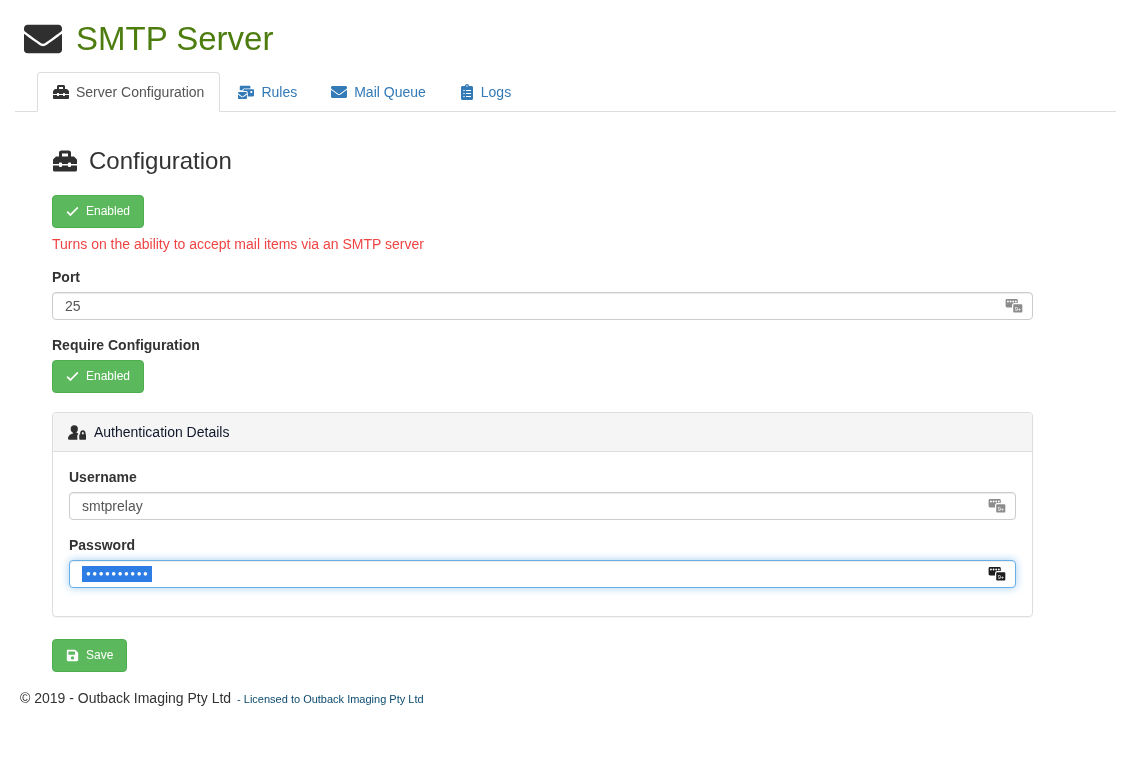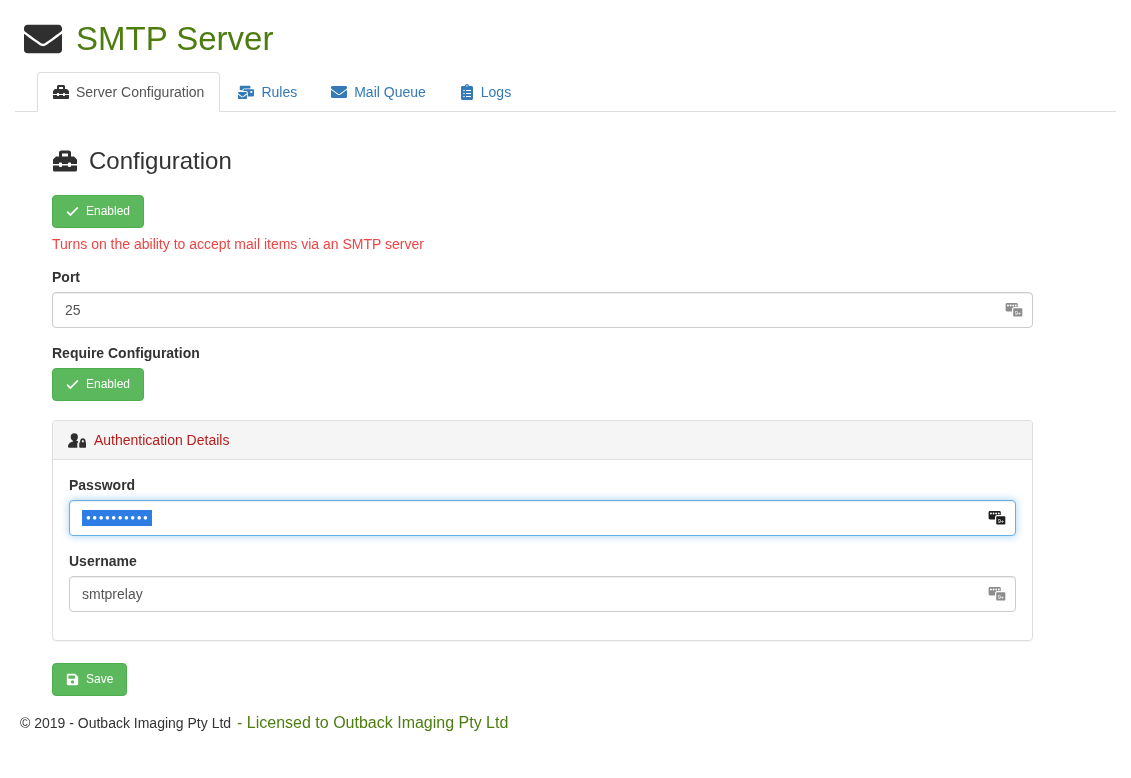--- a/index.html
+++ b/index.html
@@ -67,21 +67,21 @@
     padding: 7px 13px; border-radius: 4px;
     border: 1px solid transparent; cursor: pointer;
     font-family: inherit;
   }
   .btn-success { background: #5cb85c; border-color: #4cae4c; color: #fff; }
   .btn .btn-icon { display: inline-flex; color: #fff; }
 
   
   .input-wrap { position: relative; }
   .form-control {
-    display: block; width: 100%; height: 36px;
+    display: block; width: 100%; height: 28px;
     padding: 6px 34px 6px 12px;
     font-size: 14px; font-family: inherit; color: #555;
     background: #fff; border: 1px solid #ccc; border-radius: 4px;
     box-shadow: inset 0 1px 1px rgba(0,0,0,.075);
   }
   .kb-btn {
     position: absolute; right: 9px; top: 50%; transform: translateY(-50%);
     display: inline-flex; color: #8c8c8c; cursor: pointer;
     background: none; border: none; padding: 0;
   }
@@ -90,21 +90,21 @@
   
   .panel {
     width: 981px; margin-top: 19px;
     border: 1px solid #ddd; border-radius: 4px;
     box-shadow: 0 1px 1px rgba(0,0,0,.05);
   }
   .panel-heading {
     display: flex; align-items: center; gap: 8px;
     background: #f5f5f5; border-bottom: 1px solid #ddd;
     padding: 11px 15px; border-radius: 3px 3px 0 0;
-    font-size: 14px; color: #b91c1c;
+    font-size: 14px; color: #0f172a;
   }
   .panel-heading .panel-icon { color: #2f2f2f; display: inline-flex; }
   .panel-body { padding: 17px 16px 14px; }
   .panel-body .form-group:last-child { margin-bottom: 14px; }
 
   
   .fake-input {
     display: flex; align-items: center;
   }
   .fake-input.focused {
@@ -118,21 +118,21 @@
   }
 
   .save-row { margin-top: 22px; }
 
   
   .footer {
     margin: 18px 0 0; padding: 0 0 30px 5px;
     display: flex; align-items: baseline;
   }
   .footer .copyright { font-size: 14px; color: #333; }
-  .footer .license { font-size: 16px; color: #4d7c0f; margin-left: 6px; }
+  .footer .license { font-size: 11px; color: #0c4a6e; margin-left: 6px; }
 </style>
 </head>
 <body>
 
 <div class="container">
 
   <div class="page-header">
     <span class="title-icon">
       <svg width="42" height="38" viewBox="0 0 512 512" fill="currentColor">
           <path d="M502.3 190.8c3.9-3.1 9.7-.2 9.7 4.7V400c0 26.5-21.5 48-48 48H48c-26.5 0-48-21.5-48-48V195.6c0-5 5.7-7.8 9.7-4.7 22.4 17.4 52.1 39.5 154.1 113.6 21.1 15.4 56.7 47.8 92.2 47.6 35.7.3 72-32.8 92.3-47.6 102-74.1 131.6-96.3 154-113.5zM256 320c23.2.4 56.6-29.2 73.4-41.4 132.7-96.3 142.8-104.7 173.4-128.7 5.8-4.5 9.2-11.5 9.2-18.9v-19c0-26.5-21.5-48-48-48H48C21.5 64 0 85.5 0 112v19c0 7.4 3.4 14.3 9.2 18.9 30.6 23.9 40.7 32.4 173.4 128.7 16.8 12.2 50.2 41.8 73.4 41.4z"></path>
@@ -244,57 +244,57 @@
           <span class="panel-icon">
             <svg width="18" height="15" viewBox="0 0 640 512" fill="currentColor">
                 <path d="M224 256A128 128 0 1 0 224 0a128 128 0 1 0 0 256zm-45.7 48C79.8 304 0 383.8 0 482.3 0 498.7 13.3 512 29.7 512l306.8 0c-3.9-8.2-6.1-17.3-6.1-27l0-122c0-25.2 14.8-46.9 36.1-57.1-18.1-29.9-50.9-50-88.4-50l-91.4 0c-6.4 0-12.8 .3-19.1 .9zM528 240c17.7 0 32 14.3 32 32l0 48-64 0 0-48c0-17.7 14.3-32 32-32zm-96 32l0 48c-17.7 0-32 14.3-32 32l0 128c0 17.7 14.3 32 32 32l192 0c17.7 0 32-14.3 32-32l0-128c0-17.7-14.3-32-32-32l0-48c0-53-43-96-96-96s-96 43-96 96z"></path>
               </svg>
           </span>
           <span>Authentication Details</span>
         </div>
         <div class="panel-body">
 
           <div class="form-group">
+            <label class="control-label">Username</label>
+            <div class="input-wrap">
+              <input class="form-control" type="text" value="smtprelay" style="">
+              <button class="kb-btn">
+                <svg width="19" height="15" viewBox="0 0 20 16">
+                    <rect x="0.5" y="0.5" width="13" height="9" rx="1.5" fill="currentColor"></rect>
+                    <circle cx="3" cy="3.2" r="1" fill="#fff"></circle>
+                    <circle cx="5.8" cy="3.2" r="1" fill="#fff"></circle>
+                    <circle cx="8.6" cy="3.2" r="1" fill="#fff"></circle>
+                    <circle cx="11.4" cy="3.2" r="1" fill="#fff"></circle>
+                    <rect x="8" y="5.5" width="11" height="10" rx="1.5" fill="currentColor" stroke="#fff" stroke-width="1.3"></rect>
+                    <text x="13.6" y="13.2" font-size="6" fill="#fff" text-anchor="middle" font-family="sans-serif">9+</text>
+                  </svg>
+              </button>
+            </div>
+          </div>
+
+          <div class="form-group">
             <label class="control-label">Password</label>
             <div class="input-wrap">
               <div class="form-control fake-input focused">
                 <span class="pw-selection">●●●●●●●●●●</span>
               </div>
               <button class="kb-btn dark">
                 <svg width="19" height="15" viewBox="0 0 20 16">
                     <rect x="0.5" y="0.5" width="13" height="9" rx="1.5" fill="currentColor"></rect>
                     <circle cx="3" cy="3.2" r="1" fill="#fff"></circle>
                     <circle cx="5.8" cy="3.2" r="1" fill="#fff"></circle>
                     <circle cx="8.6" cy="3.2" r="1" fill="#fff"></circle>
                     <circle cx="11.4" cy="3.2" r="1" fill="#fff"></circle>
                     <rect x="8" y="5.5" width="11" height="10" rx="1.5" fill="currentColor" stroke="#fff" stroke-width="1.3"></rect>
                     <text x="13.6" y="13.2" font-size="6" fill="#fff" text-anchor="middle" font-family="sans-serif">9+</text>
                   </svg>
               </button>
             </div>
           </div>
 
-          <div class="form-group">
-            <label class="control-label">Username</label>
-            <div class="input-wrap">
-              <input class="form-control" type="text" value="smtprelay" style="">
-              <button class="kb-btn">
-                <svg width="19" height="15" viewBox="0 0 20 16">
-                    <rect x="0.5" y="0.5" width="13" height="9" rx="1.5" fill="currentColor"></rect>
-                    <circle cx="3" cy="3.2" r="1" fill="#fff"></circle>
-                    <circle cx="5.8" cy="3.2" r="1" fill="#fff"></circle>
-                    <circle cx="8.6" cy="3.2" r="1" fill="#fff"></circle>
-                    <circle cx="11.4" cy="3.2" r="1" fill="#fff"></circle>
-                    <rect x="8" y="5.5" width="11" height="10" rx="1.5" fill="currentColor" stroke="#fff" stroke-width="1.3"></rect>
-                    <text x="13.6" y="13.2" font-size="6" fill="#fff" text-anchor="middle" font-family="sans-serif">9+</text>
-                  </svg>
-              </button>
-            </div>
-          </div>
-
         </div>
       </div>
 
       <div class="save-row">
         <button class="btn btn-success">
           <span class="btn-icon">
             <svg width="13" height="13" viewBox="0 0 448 512" fill="currentColor">
                 <path d="M433.941 129.941l-83.882-83.882A48 48 0 0 0 316.118 32H48C21.49 32 0 53.49 0 80v352c0 26.51 21.49 48 48 48h352c26.51 0 48-21.49 48-48V163.882a48 48 0 0 0-14.059-33.941zM224 416c-35.346 0-64-28.654-64-64 0-35.346 28.654-64 64-64s64 28.654 64 64c0 35.346-28.654 64-64 64zm96-304.52V212c0 6.627-5.373 12-12 12H76c-6.627 0-12-5.373-12-12V108c0-6.627 5.373-12 12-12h228.52c3.183 0 6.235 1.264 8.485 3.515l3.48 3.48A11.996 11.996 0 0 1 320 111.48z"></path>
               </svg>
           </span>

